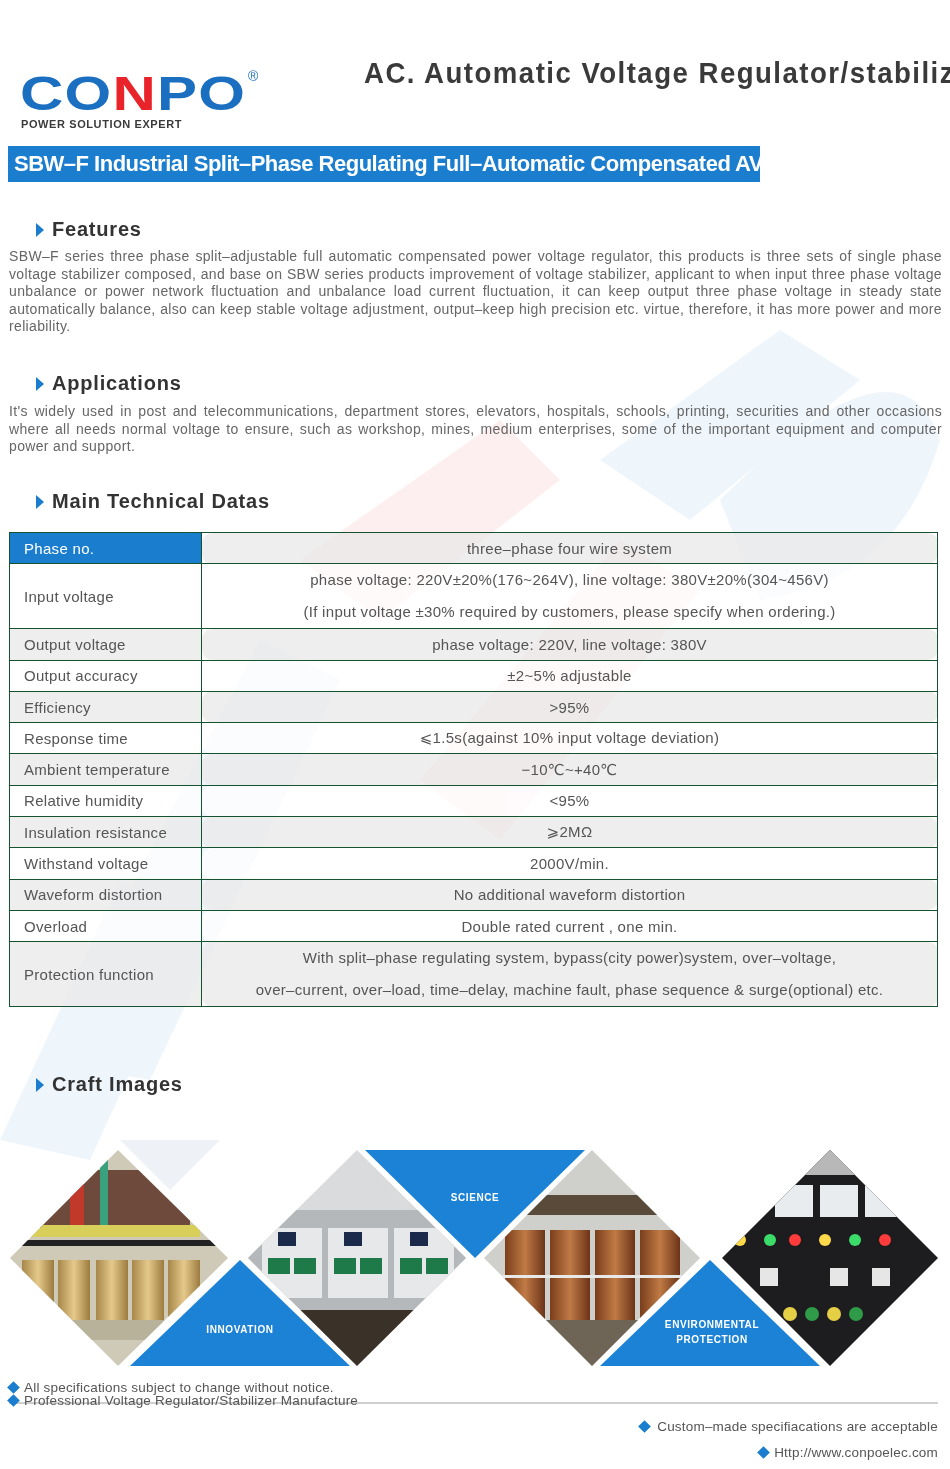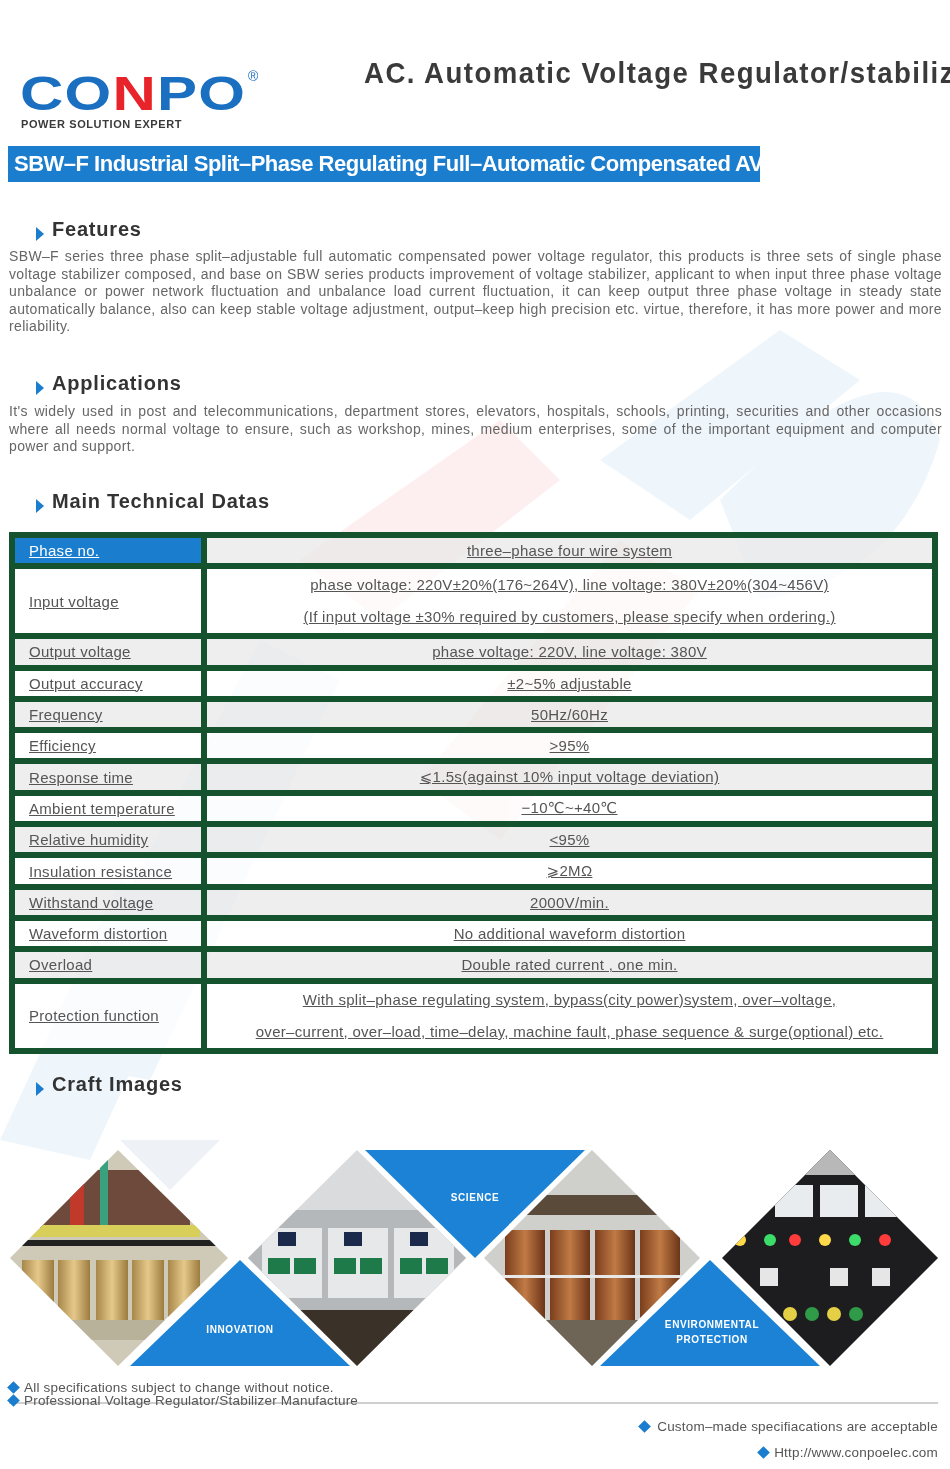--- a/index.html
+++ b/index.html
@@ -11,28 +11,28 @@
   .logo { position: absolute; left: 20px; top: 30px; width: 240px; height: 70px; z-index: 2; margin-top: 40px; }
   .logo-word { font-family: "Liberation Sans", sans-serif; font-weight: 900; font-size: 48px; letter-spacing: 1px; color: #1b6fc0; line-height: 48px; transform: scaleX(1.25); transform-origin: left; display: inline-block; }
   .logo-word .red { color: #e8232a; }
   .logo-reg { position: absolute; left: 228px; top: -2px; font-size: 14px; color: #1b6fc0; }
   .logo-sub { position: absolute; left: 1px; top: 48px; font-size: 11px; font-weight: 700; color: #3a3a3a; letter-spacing: 0.6px; white-space: nowrap; }
 
   .doc-title { position: absolute; left: 364px; top: 56px; font-size: 30px; font-weight: 700; color: #3a3a3a; letter-spacing: 1.6px; white-space: nowrap; transform: scaleX(0.92); transform-origin: left; z-index: 2; }
 
   .banner { position: absolute; left: 8px; top: 146px; width: 752px; height: 36px; background: #1b7dce; color: #fff; font-size: 22px; font-weight: 700; padding-left: 6px; line-height: 36px; white-space: nowrap; letter-spacing: -0.5px; z-index: 2; }
 
-  .section-heading { position: absolute; left: 8px; display: flex; align-items: flex-end; z-index: 2; padding-left: 28px; }
+  .section-heading { position: absolute; left: 8px; display: flex; align-items: center; z-index: 2; padding-left: 28px; }
   .section-heading .tri { width: 0; height: 0; border-top: 7px solid transparent; border-bottom: 7px solid transparent; border-left: 8px solid #1b7dce; margin-right: 8px; }
   .section-heading .txt { font-size: 20px; font-weight: 700; color: #333; letter-spacing: 0.8px; }
 
   .para { position: absolute; left: 9px; width: 933px; font-size: 14px; line-height: 17.5px; color: #666; letter-spacing: 0.35px; z-index: 2; text-align: justify; }
 
   .spec-table { position: absolute; left: 9px; top: 532px; width: 929px; border-collapse: collapse; z-index: 2; font-size: 15px; color: #555; }
-  .spec-table td { border: 6px solid #14532d; height: 31.3px; text-decoration: underline; }
+  .spec-table td { border: 1px solid #14532d; height: 31.3px; }
   .spec-table td.label { width: 192px; padding-left: 14px; letter-spacing: 0.3px; }
   .spec-table td.value { text-align: center; letter-spacing: 0.3px; border-radius: 10px; }
   .spec-table tr:nth-child(odd) td { background: rgba(232,232,232,0.75); }
   .spec-table tr:nth-child(even) td { background: rgba(255,255,255,0.7); }
   .spec-table tr.header-row td.label { background: #1b7dce; color: #fff; }
   .spec-table td.value .line { line-height: 32px; }
 
   .craft { position: absolute; left: 0; top: 1140px; width: 950px; height: 230px; z-index: 2; }
 
   .footer-rule { position: absolute; left: 9px; top: 1402px; width: 929px; height: 2px; background: #cfcfcf; z-index: 2; }
@@ -93,24 +93,20 @@
         <div class="line">(If input voltage  ±30% required by customers, please specify when ordering.)</div>
       </td>
     </tr>
     <tr>
       <td class="label">Output voltage</td>
       <td class="value">phase voltage: 220V, line  voltage: 380V</td>
     </tr>
     <tr>
       <td class="label">Output accuracy</td>
       <td class="value">±2~5% adjustable</td>
-    </tr>
-    <tr>
-      <td class="label">Frequency</td>
-      <td class="value">50Hz/60Hz</td>
     </tr>
     <tr>
       <td class="label">Efficiency</td>
       <td class="value">&gt;95%</td>
     </tr>
     <tr>
       <td class="label">Response time</td>
       <td class="value">⩽1.5s(against 10% input voltage deviation)</td>
     </tr>
     <tr>

